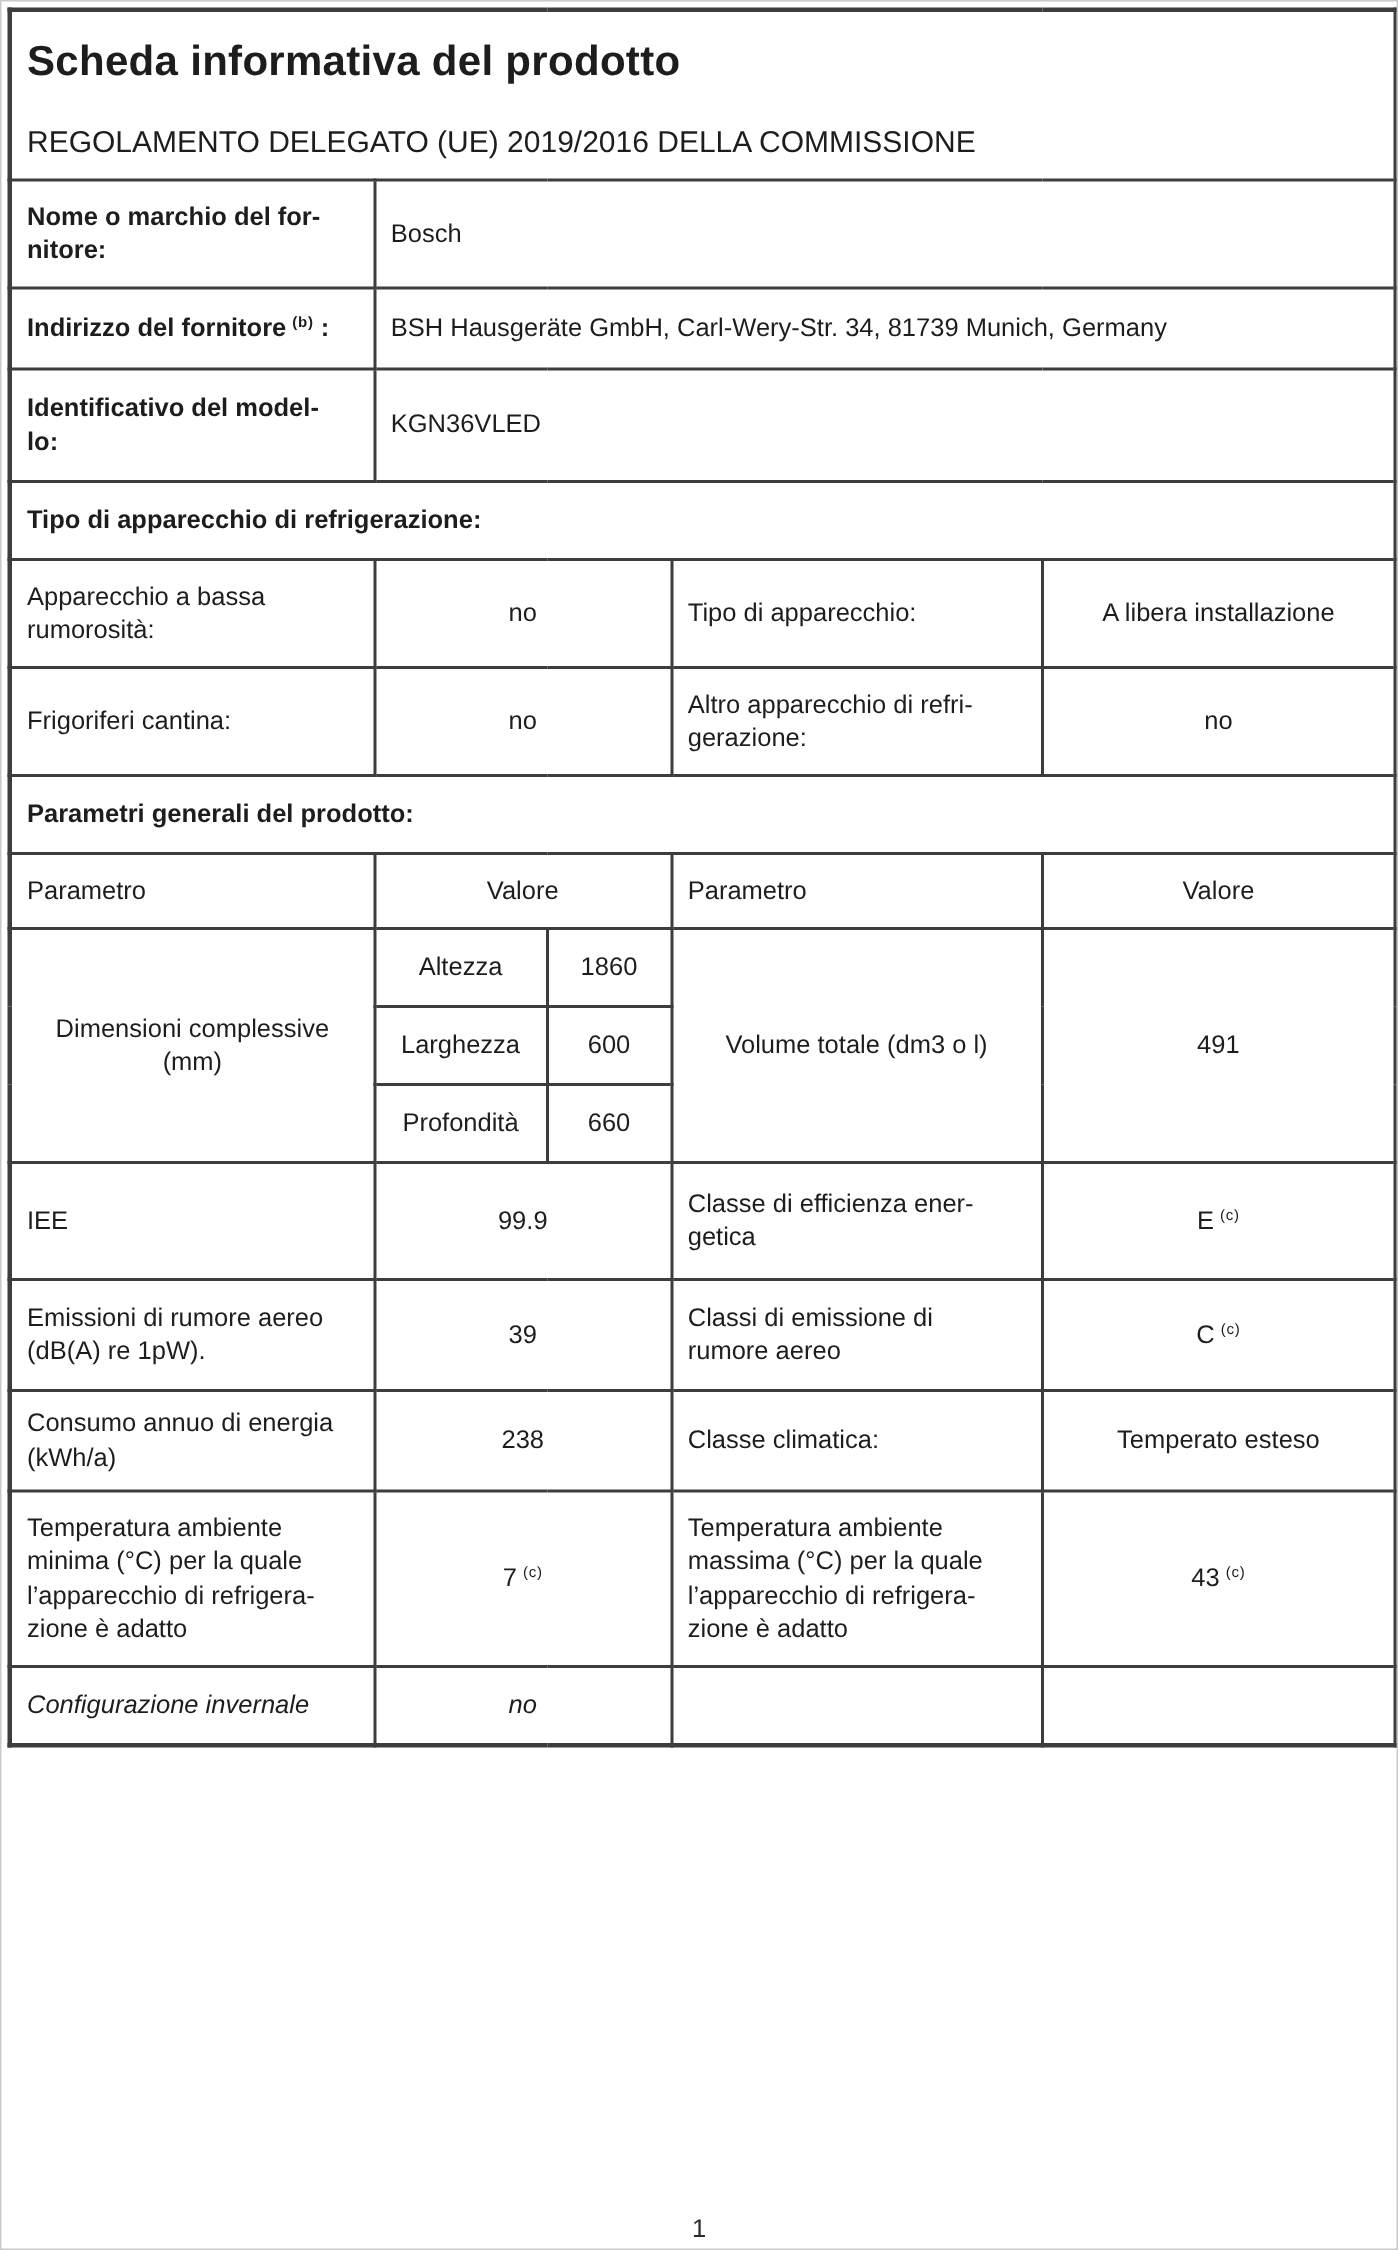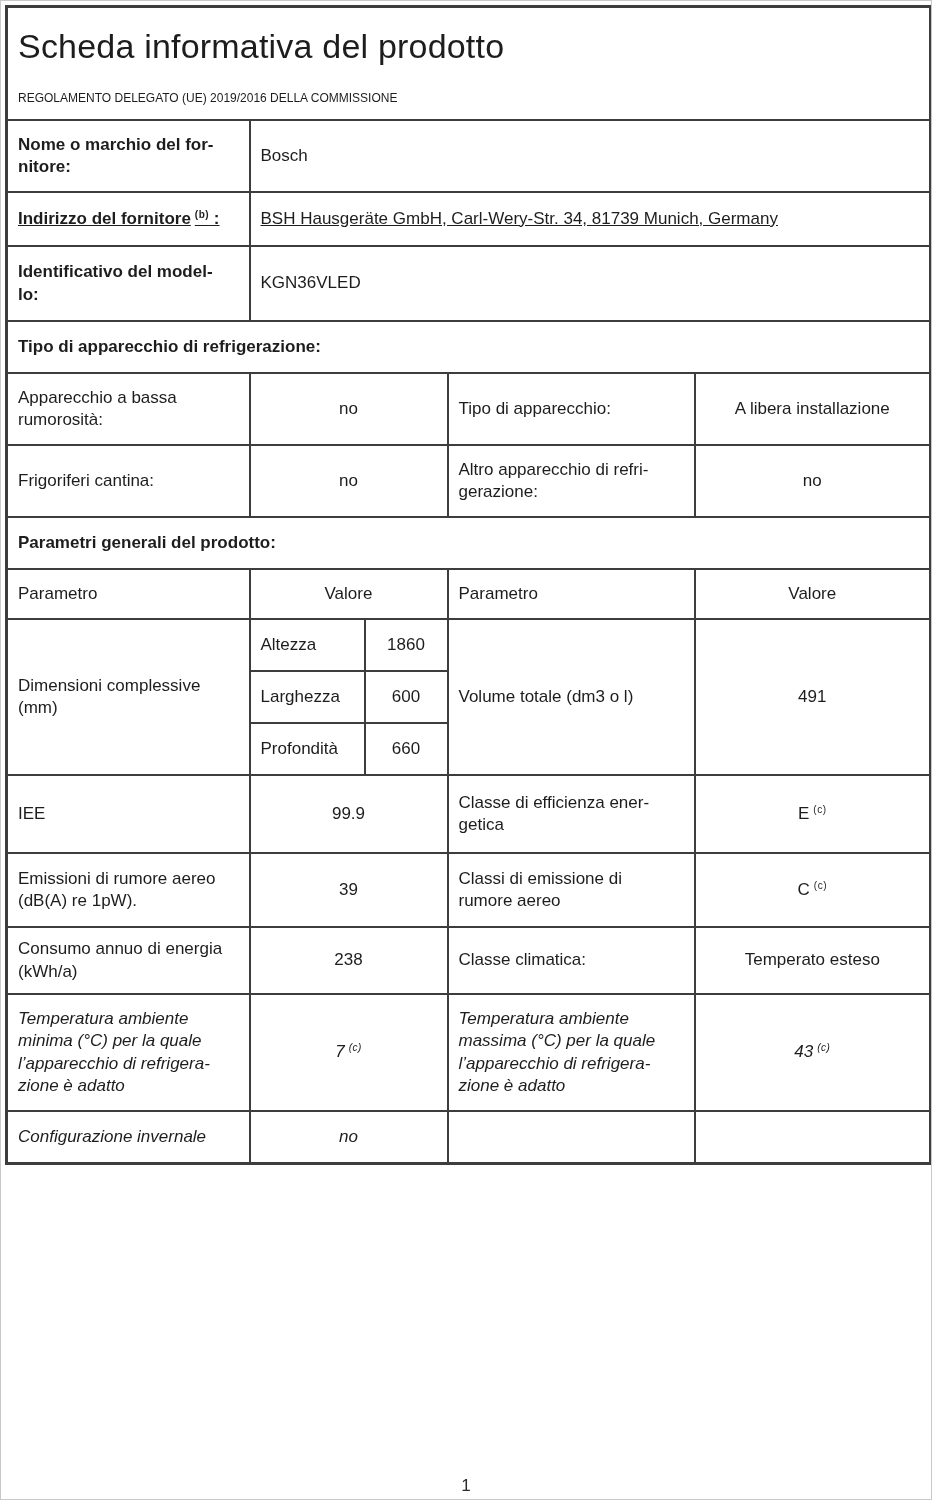--- a/index.html
+++ b/index.html
@@ -35,40 +35,40 @@
   .b { font-weight: bold; }
   .c { text-align: center; }
   sup.fn {
     font-size: 10px;
     vertical-align: 6px;
     margin-left: 4px;
     letter-spacing: 0.5px;
   }
   .title-cell { vertical-align: top; padding: 10px 10px 0 10px; }
   .doc-title {
-    font-size: 34px;
-    font-weight: normal;
+    font-size: 28px;
+    font-weight: bold;
     letter-spacing: 0.2px;
     margin: 4px 0 22px 0;
   }
-  .doc-sub { font-size: 12px; }
+  .doc-sub { font-size: 20px; }
   
   .r-title    td { height: 103px; }
   .r-nome     td { height: 62px; }
-  .r-indir    td { height: 44px; text-decoration: underline; }
+  .r-indir    td { height: 44px; }
   .r-modello  td { height: 65px; }
   .r-sect     td { height: 42px; }
   .r-app      td { height: 62px; }
   .r-frigo    td { height: 62px; }
   .r-head     td { height: 40px; margin-left: 28px; }
-  .r-dim      td { height: 42px; }
+  .r-dim      td { height: 42px; text-align: center; }
   .r-iee      td { height: 68px; }
   .r-emiss    td { height: 64px; }
   .r-cons     td { height: 57px; }
-  .r-temp     td { height: 107px; font-style: italic; }
+  .r-temp     td { height: 107px; }
   .r-conf     td { height: 42px; font-style: italic; }
   .footer {
     position: absolute;
     left: 0;
     top: 1475px;
     width: 100%;
     font-size: 17px;
     color: #2a2a2a;
   }
   .footer .page-num {

